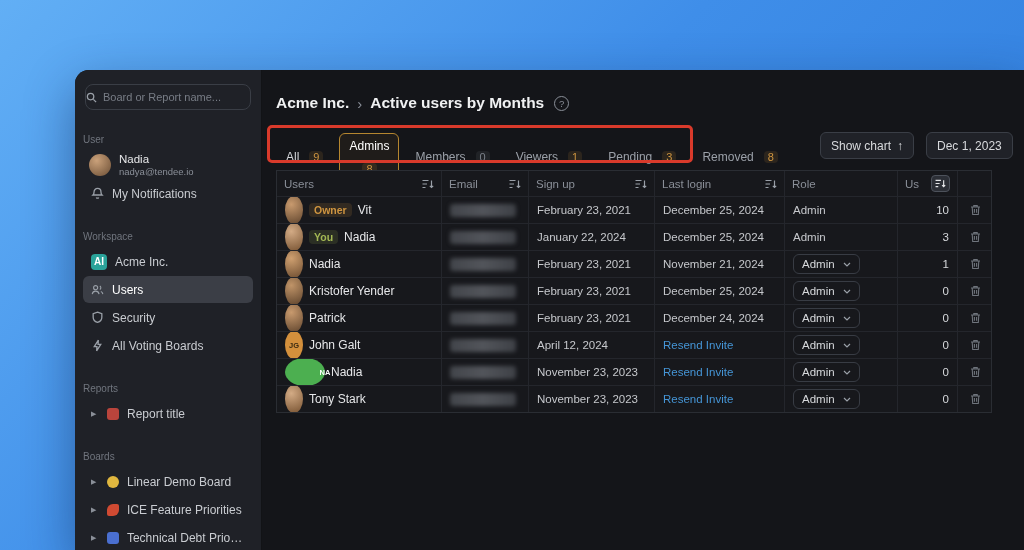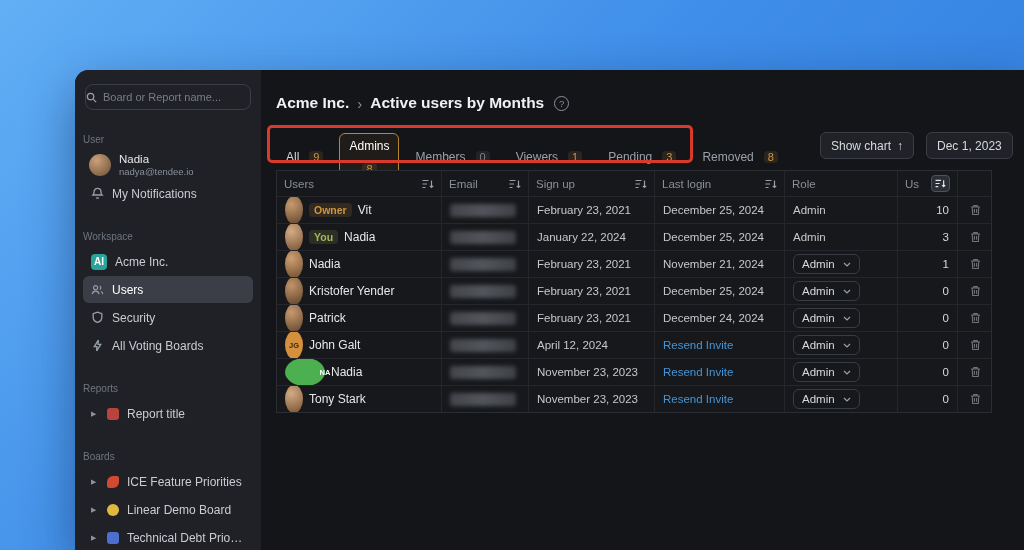--- a/index.html
+++ b/index.html
@@ -160,27 +160,27 @@
       <div class="slabel">Reports</div>
       <div class="item">
         <span class="exp">▶</span>
         <span class="mini-icon mi-report"></span>
         <span class="trunc">Report title</span>
       </div>
 
       <div class="slabel">Boards</div>
       <div class="item">
         <span class="exp">▶</span>
+        <span class="mini-icon mi-bulb"></span>
+        <span class="trunc">Linear Demo Board</span>
+      </div>
+      <div class="item">
+        <span class="exp">▶</span>
         <span class="mini-icon mi-ice"></span>
         <span class="trunc">ICE Feature Priorities</span>
-      </div>
-      <div class="item">
-        <span class="exp">▶</span>
-        <span class="mini-icon mi-bulb"></span>
-        <span class="trunc">Linear Demo Board</span>
       </div>
       <div class="item">
         <span class="exp">▶</span>
         <span class="mini-icon mi-book"></span>
         <span class="trunc">Technical Debt Priori...</span>
       </div>
     </aside>
 
     <main class="main">
 

